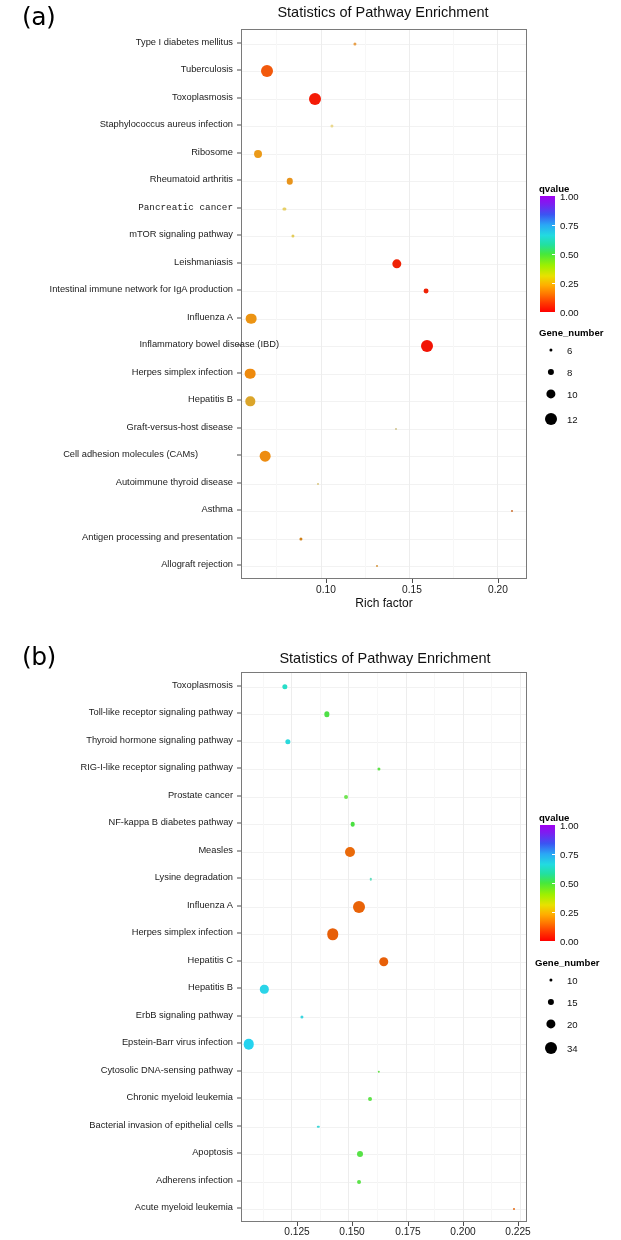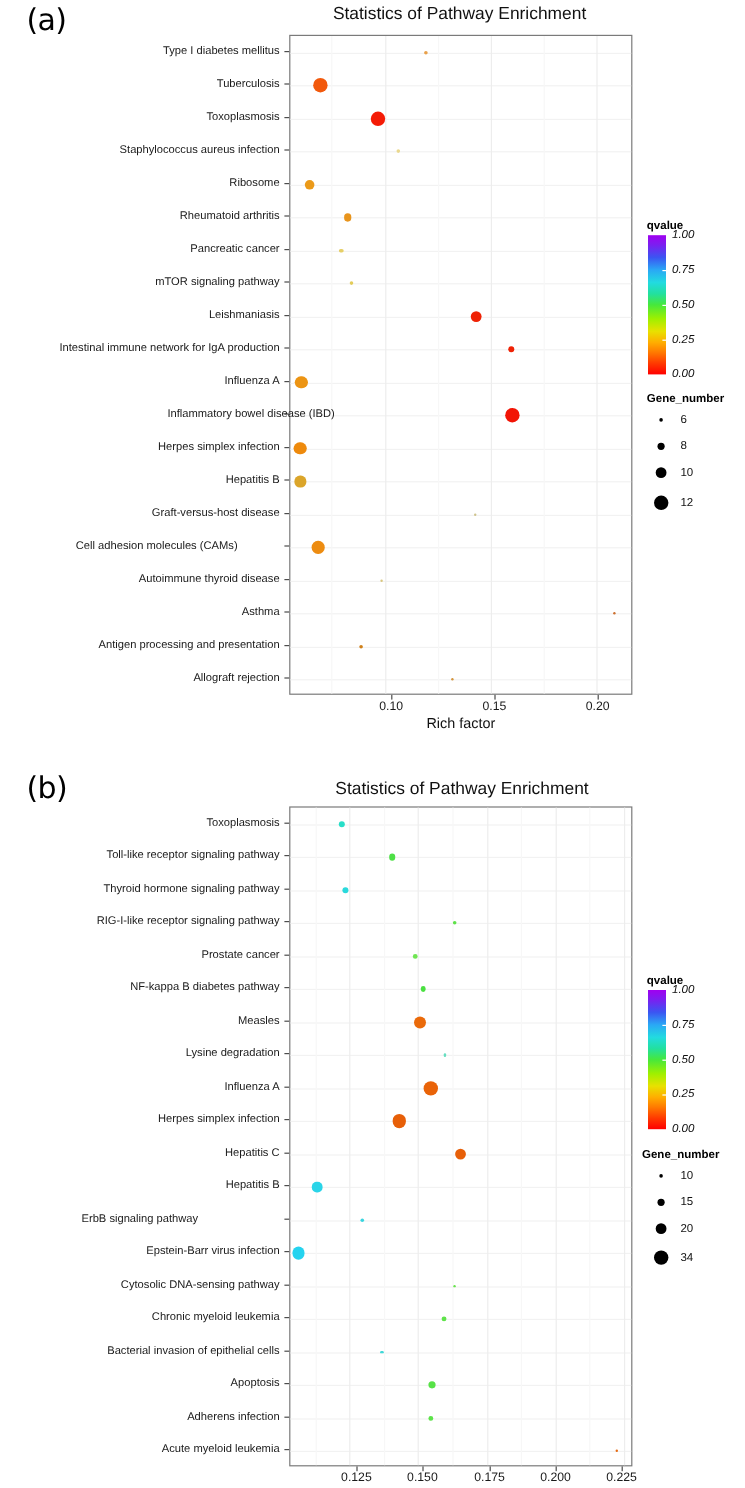--- a/index.html
+++ b/index.html
@@ -144,21 +144,20 @@
     width: 3px;
     height: 1px;
     background: #ffffff;
   }
   .cbar-label {
     position: absolute;
     font-size: 9.6px;
     color: #111;
     white-space: nowrap;
     transform: translateY(-50%);
-    font-style: italic;
   }
   .size-dot {
     position: absolute;
     border-radius: 50%;
     background: #000000;
     transform: translate(-50%, -50%);
   }
   .size-label {
     position: absolute;
     font-size: 9.6px;
@@ -228,21 +227,21 @@
       <div class="ylabel" style="left: 0px; width: 233px; top: 70.25px;">Tuberculosis</div>
       <div class="ytick" style="left: 237px; top: 97.75px;"></div>
       <div class="ylabel" style="left: 0px; width: 233px; top: 97.75px;">Toxoplasmosis</div>
       <div class="ytick" style="left: 237px; top: 125.25px;"></div>
       <div class="ylabel" style="left: 0px; width: 233px; top: 125.25px;">Staphylococcus aureus infection</div>
       <div class="ytick" style="left: 237px; top: 152.75px;"></div>
       <div class="ylabel" style="left: 0px; width: 233px; top: 152.75px;">Ribosome</div>
       <div class="ytick" style="left: 237px; top: 180.25px;"></div>
       <div class="ylabel" style="left: 0px; width: 233px; top: 180.25px;">Rheumatoid arthritis</div>
       <div class="ytick" style="left: 237px; top: 207.75px;"></div>
-      <div class="ylabel" style="left: 0px; width: 233px; top: 207.75px;">Pancreatic cancer</div>
+      <div class="ylabel" style="left: 0px; width: 233px; top: 207.75px; font-family: Liberation Mono, monospace;">Pancreatic cancer</div>
       <div class="ytick" style="left: 237px; top: 235.25px;"></div>
       <div class="ylabel" style="left: 0px; width: 233px; top: 235.25px;">mTOR signaling pathway</div>
       <div class="ytick" style="left: 237px; top: 262.75px;"></div>
       <div class="ylabel" style="left: 0px; width: 233px; top: 262.75px;">Leishmaniasis</div>
       <div class="ytick" style="left: 237px; top: 290.25px;"></div>
       <div class="ylabel" style="left: 0px; width: 233px; top: 290.25px;">Intestinal immune network for IgA production</div>
       <div class="ytick" style="left: 237px; top: 317.75px;"></div>
       <div class="ylabel" style="left: 0px; width: 233px; top: 317.75px;">Influenza A</div>
       <div class="ytick" style="left: 237px; top: 345.25px;"></div>
       <div class="ylabel" style="left: 0px; width: 279px; top: 345.25px;">Inflammatory bowel disease (IBD)</div>
@@ -362,21 +361,21 @@
       <div class="ylabel" style="left: 0px; width: 233px; top: 258.25px;">Lysine degradation</div>
       <div class="ytick" style="left: 237px; top: 285.75px;"></div>
       <div class="ylabel" style="left: 0px; width: 233px; top: 285.75px;">Influenza A</div>
       <div class="ytick" style="left: 237px; top: 313.25px;"></div>
       <div class="ylabel" style="left: 0px; width: 233px; top: 313.25px;">Herpes simplex infection</div>
       <div class="ytick" style="left: 237px; top: 340.75px;"></div>
       <div class="ylabel" style="left: 0px; width: 233px; top: 340.75px;">Hepatitis C</div>
       <div class="ytick" style="left: 237px; top: 368.25px;"></div>
       <div class="ylabel" style="left: 0px; width: 233px; top: 368.25px;">Hepatitis B</div>
       <div class="ytick" style="left: 237px; top: 395.75px;"></div>
-      <div class="ylabel" style="left: 0px; width: 233px; top: 395.75px; text-align: center;">ErbB signaling pathway</div>
+      <div class="ylabel" style="left: 0px; width: 233px; top: 395.75px;">ErbB signaling pathway</div>
       <div class="ytick" style="left: 237px; top: 423.25px;"></div>
       <div class="ylabel" style="left: 0px; width: 233px; top: 423.25px;">Epstein-Barr virus infection</div>
       <div class="ytick" style="left: 237px; top: 450.75px;"></div>
       <div class="ylabel" style="left: 0px; width: 233px; top: 450.75px;">Cytosolic DNA-sensing pathway</div>
       <div class="ytick" style="left: 237px; top: 478.25px;"></div>
       <div class="ylabel" style="left: 0px; width: 233px; top: 478.25px;">Chronic myeloid leukemia</div>
       <div class="ytick" style="left: 237px; top: 505.75px;"></div>
       <div class="ylabel" style="left: 0px; width: 233px; top: 505.75px;">Bacterial invasion of epithelial cells</div>
       <div class="ytick" style="left: 237px; top: 533.25px;"></div>
       <div class="ylabel" style="left: 0px; width: 233px; top: 533.25px;">Apoptosis</div>

